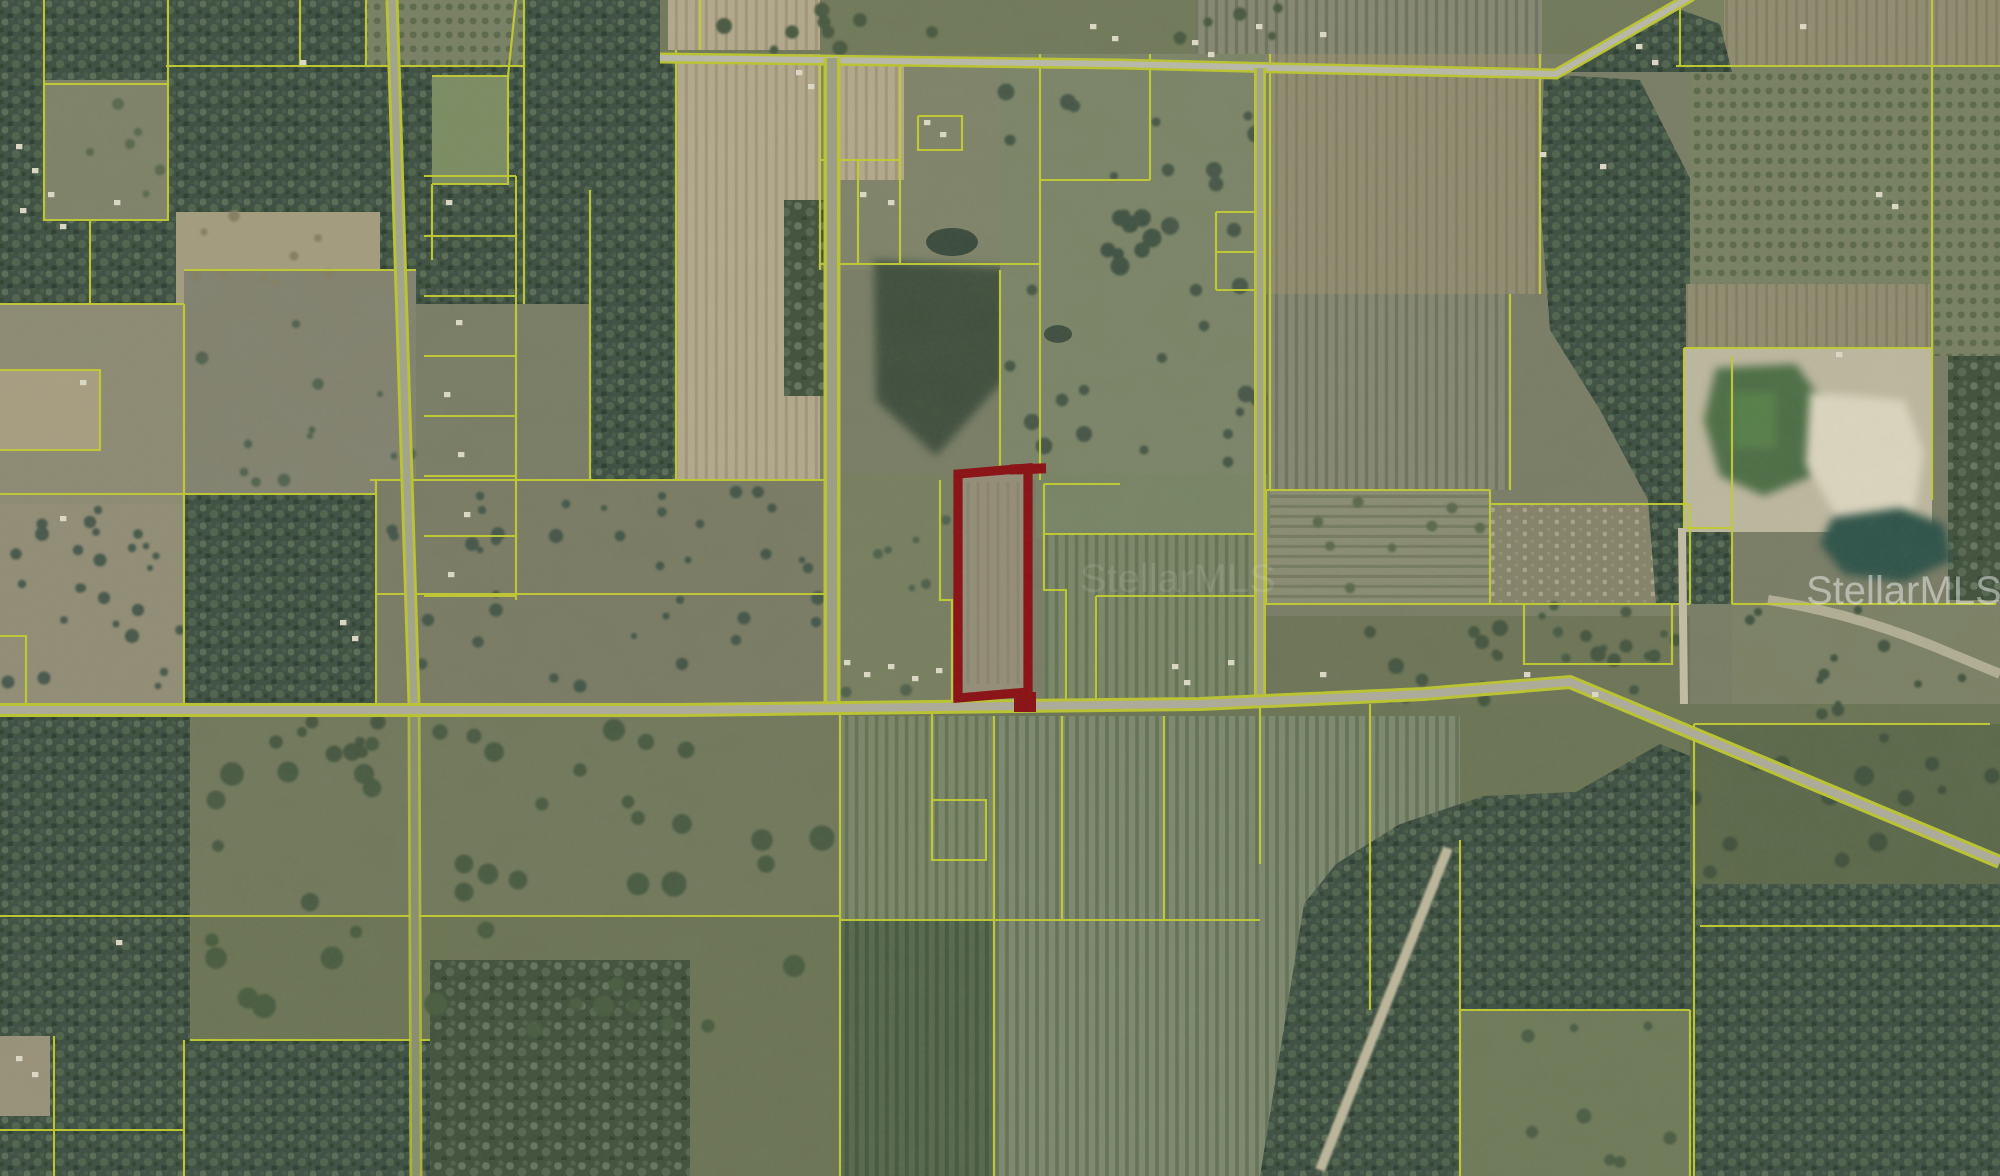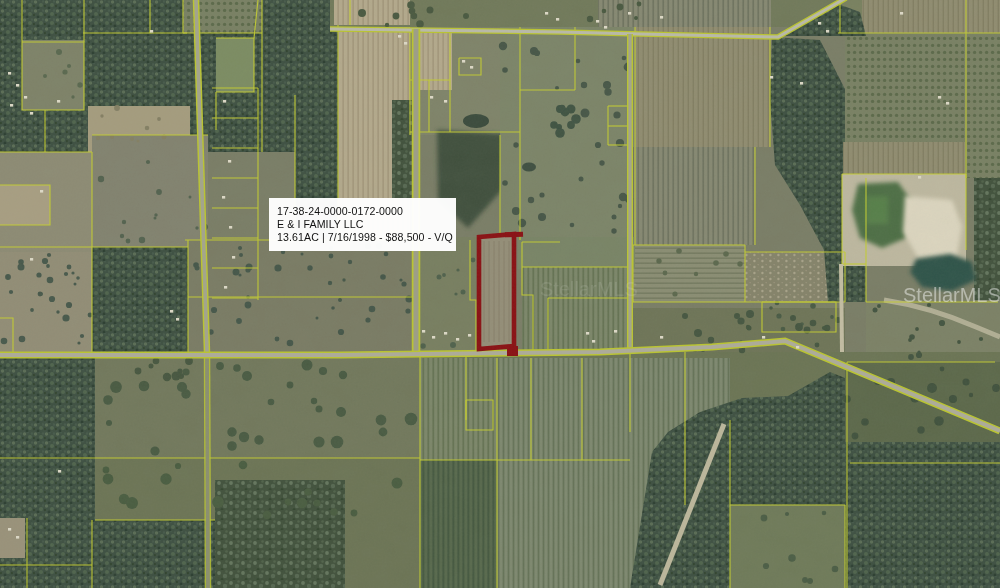--- a/index.html
+++ b/index.html
@@ -720,13 +720,12 @@
 
 <rect x="507" y="346" width="11" height="10" fill="#8a1215"></rect>
 
 <rect x="0" y="0" width="1000" height="588" filter="url(#grain)" opacity="0.18"></rect>
 
 <text x="903" y="302" font-family="Liberation Sans, sans-serif" font-size="20" fill="#ffffff" opacity="0.45">StellarMLS</text>
 
 <text x="540" y="296" font-family="Liberation Sans, sans-serif" font-size="20" fill="#ffffff" opacity="0.10">StellarMLS</text>
 </svg>
 
-<div id="infobox">17-38-24-0000-0172-0000<br>E &amp; I FAMILY LLC<br>13.61AC | 7/16/1998 - $88,500 - V/Q</div>
 </div>
 </body></html>

